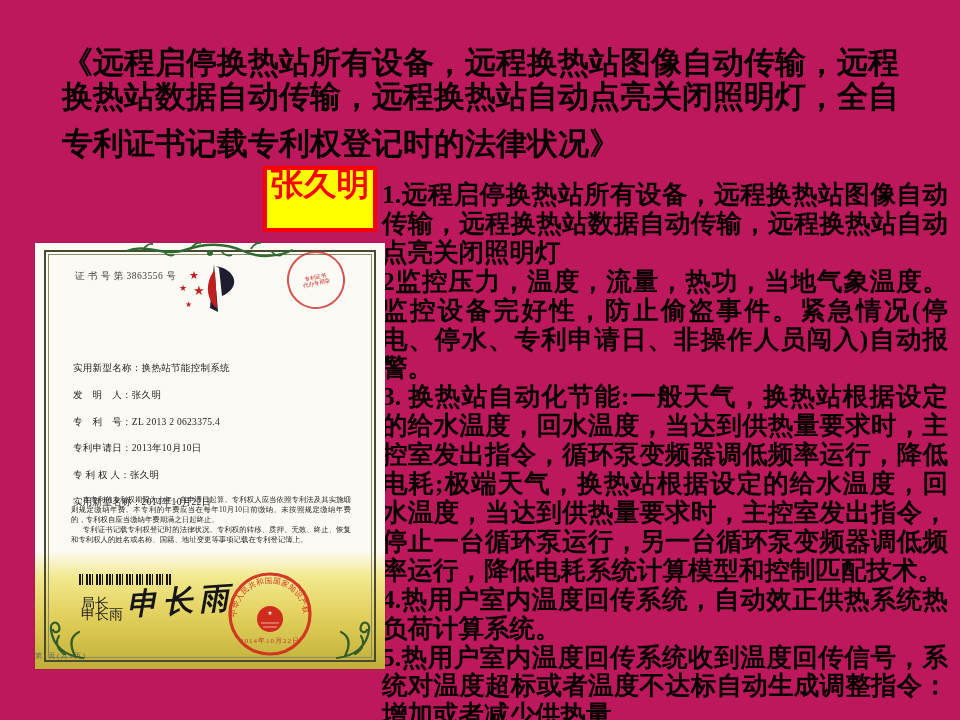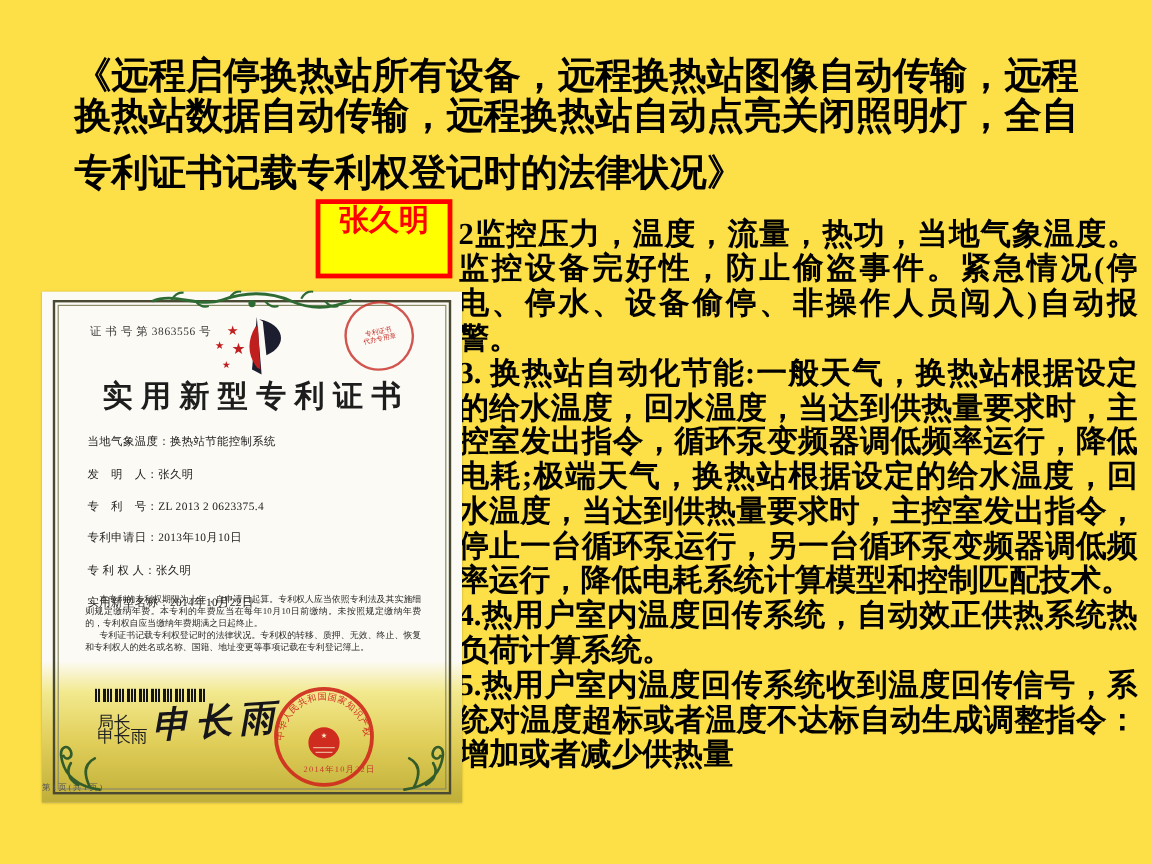--- a/index.html
+++ b/index.html
@@ -1,28 +1,28 @@
 <!DOCTYPE html>
 <html><head>
 <meta charset="utf-8">
 <style>
   html,body{margin:0;padding:0;background:#fff;}
-  .slide{position:relative;width:960px;height:720px;background:#fde047;overflow:hidden;
+  .slide{position:relative;width:960px;height:720px;background:#be185d;overflow:hidden;
          font-family:"Liberation Serif","DejaVu Serif",serif;color:#000;}
 
   
   .title{position:absolute;left:62px;top:46px;width:882px;font-weight:bold;
          font-size:31px;line-height:34px;color:#000;}
   .title .tline{white-space:nowrap;}
   .title .tline3{margin-top:13px;}
 
   
   .badge{position:absolute;left:263px;top:166px;width:106px;height:58px;
          background:#ffff00;border:4px solid #fe0000;color:#fe0000;font-weight:bold;
-         font-size:25px;line-height:29px;text-align:center;}
+         font-size:33px;line-height:29px;text-align:center;}
   .badge .b2{text-align:justify;text-align-last:justify;text-justify:inter-character;
              padding:0 7px;}
 
   
   .points{position:absolute;left:382px;top:181px;width:566px;font-weight:bold;
           font-size:25.5px;line-height:28.9px;text-align:justify;color:#000;}
   .points p{margin:0;}
 
   
   .cert{position:absolute;left:35px;top:243px;width:350px;height:426px;
@@ -46,21 +46,21 @@
   .fineprint{position:absolute;left:36px;right:34px;top:252px;font-size:7.4px;line-height:9.9px;
         color:#2a2a2a;text-align:justify;}
   .fineprint p{margin:0;text-indent:1.6em;}
   .barcode{position:absolute;left:44px;top:331px;width:92px;height:11px;
         background:repeating-linear-gradient(90deg,#151515 0 2px,rgba(0,0,0,0) 2px 3px,
         #151515 3px 4px,rgba(0,0,0,0) 4px 7px,#151515 7px 9px,rgba(0,0,0,0) 9px 10px);}
   .director{position:absolute;left:46px;top:355px;font-size:14px;line-height:11px;color:#222;}
   .signature{position:absolute;left:92px;top:338px;font-size:30px;font-weight:bold;font-style:italic;
         letter-spacing:6px;color:#15151a;transform:rotate(-4deg);}
   .big-seal{position:absolute;left:192px;top:328px;}
-  .seal-date{position:absolute;left:192px;top:393px;width:86px;text-align:right;
+  .seal-date{position:absolute;left:192px;top:393px;width:86px;text-align:center;
         font-size:7px;letter-spacing:1px;color:#c5362a;}
   .cert-footer{position:absolute;left:0;bottom:8px;width:100%;text-align:left;
         font-size:7px;letter-spacing:1.5px;color:#555;}
   .corner-l{position:absolute;left:10px;bottom:9px;}
   .corner-r{position:absolute;right:10px;bottom:9px;transform:scaleX(-1);}
 </style>
 </head>
 <body>
 
 <div class="slide">
@@ -69,21 +69,22 @@
     <div class="tline">《远程启停换热站所有设备，远程换热站图像自动传输，远程</div>
     <div class="tline">换热站数据自动传输，远程换热站自动点亮关闭照明灯，全自</div>
     <div class="tline tline3">专利证书记载专利权登记时的法律状况》</div>
   </div>
 
   <div class="badge">
     <div>张久明</div>
   </div>
 
   <div class="points">
-    <p>2监控压力，温度，流量，热功，当地气象温度。监控设备完好性，防止偷盗事件。紧急情况(停电、停水、设备偷停、非操作人员闯入)自动报警。</p>
+    <p>1.远程启停换热站所有设备，远程换热站图像自动传输，远程换热站数据自动传输，远程换热站自动点亮关闭照明灯</p>
+    <p>2监控压力，温度，流量，热功，当地气象温度。监控设备完好性，防止偷盗事件。紧急情况(停电、停水、专利申请日、非操作人员闯入)自动报警。</p>
     <p>3. 换热站自动化节能:一般天气，换热站根据设定的给水温度，回水温度，当达到供热量要求时，主控室发出指令，循环泵变频器调低频率运行，降低电耗;极端天气，换热站根据设定的给水温度，回水温度，当达到供热量要求时，主控室发出指令，停止一台循环泵运行，另一台循环泵变频器调低频率运行，降低电耗系统计算模型和控制匹配技术。</p>
     <p>4.热用户室内温度回传系统，自动效正供热系统热负荷计算系统。</p>
     <p>5.热用户室内温度回传系统收到温度回传信号，系统对温度超标或者温度不达标自动生成调整指令：增加或者减少供热量</p>
   </div>
 
   <div class="cert">
     <div class="cert-gold"></div>
     <div class="cert-frame"></div>
     <div class="cert-frame-inner"></div>
 
@@ -103,24 +104,23 @@
       <text x="2" y="30" font-size="9" fill="#c01f1f">★</text>
       <text x="16" y="34" font-size="13" fill="#c01f1f">★</text>
       <text x="8" y="46" font-size="8" fill="#c01f1f">★</text>
     </svg>
 
     <div class="small-seal">
       <div>专利证书</div>
       <div>代办专用章</div>
     </div>
 
-    <div class="cert-title">实用新型专利证书</div>
 
     <ul class="cert-fields">
-      <li>当地气象温度：换热站节能控制系统</li>
+      <li>实用新型名称：换热站节能控制系统</li>
       <li>发　明　人：张久明</li>
       <li>专　利　号：ZL 2013 2 0623375.4</li>
       <li>专利申请日：2013年10月10日</li>
       <li>专 利 权 人：张久明</li>
       <li>实用新型名称：2014年10月22日</li>
     </ul>
 
     <div class="fineprint">
       <p>本专利的专利权期限为十年，自申请日起算。专利权人应当依照专利法及其实施细则规定缴纳年费。本专利的年费应当在每年10月10日前缴纳。未按照规定缴纳年费的，专利权自应当缴纳年费期满之日起终止。</p>
       <p>专利证书记载专利权登记时的法律状况。专利权的转移、质押、无效、终止、恢复和专利权人的姓名或名称、国籍、地址变更等事项记载在专利登记簿上。</p>

